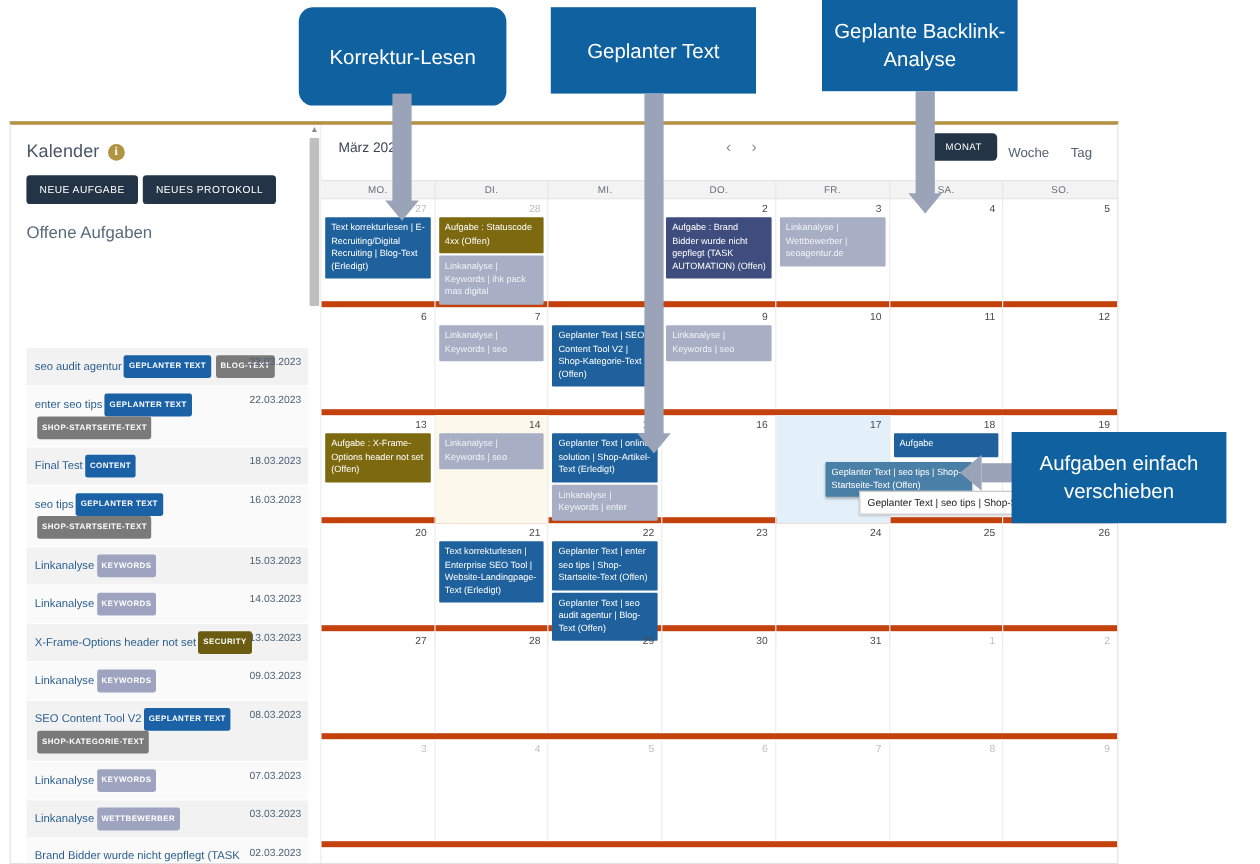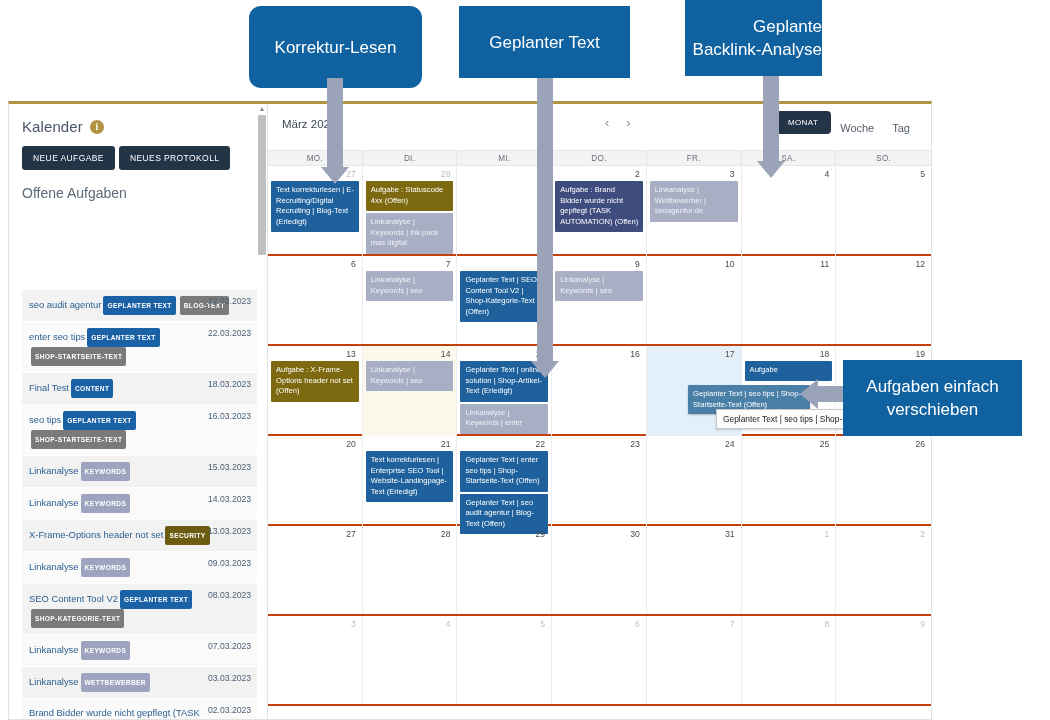--- a/index.html
+++ b/index.html
@@ -147,21 +147,21 @@
     text-align: center; font-size: 8.2px; color: #66707c;
     line-height: 16px; border-right: 1px solid #e6e6e6;
     letter-spacing: .3px;
   }
   .dow:last-child { border-right: none; }
 
   
   .weeks { }
   .week {
     display: grid; grid-template-columns: repeat(7, 1fr);
-    border-bottom: 2px solid #c2410c;
+    border-bottom: 5px solid #c2410c;
   }
   .week.w1, .week.w2, .week.w3, .week.w4 { height: 90px; }
   .week.w5 { height: 90px; }
   .week.w6 { height: 90px; }
   .daycell {
     position: relative; border-right: 1px solid #ededed;
     padding: 2px 3px 0 3px; overflow: visible;
   }
   .daycell:last-child { border-right: none; }
   .daynum {
@@ -488,21 +488,21 @@
   </div>
   <div class="arrow-stem" style="left:327px; top:78px; width:16px; height:90px;"></div>
   <div class="arrow-head down" style="left:321px; top:167px;"></div>
 
   <div class="callout" style="left:459px; top:6px; width:171px; height:72px;">
     <span>Geplanter Text</span>
   </div>
   <div class="arrow-stem" style="left:537px; top:78px; width:16px; height:284px;"></div>
   <div class="arrow-head down" style="left:531px; top:361px;"></div>
 
-  <div class="callout" style="left:685px; top:0px; width:137px; height:76px;text-align:right;">
+  <div class="callout" style="left:685px; top:0px; width:163px; height:76px;">
     <span>Geplante Backlink-Analyse</span>
   </div>
   <div class="arrow-stem" style="left:763px; top:76px; width:16px; height:86px;"></div>
   <div class="arrow-head down" style="left:757px; top:161px;"></div>
 
   <div class="drag-ghost" style="left:688px; top:385px; width:122px;">Geplanter Text | seo tips | Shop-Startseite-Text (Offen)</div>
   <div class="drag-tooltip" style="left:716px; top:409px; max-width:170px; overflow:hidden;">Geplanter Text | seo tips | Shop-Startseite-Text (Offen)</div>
 
   <div class="arrow-stem" style="left:818px; top:386px; width:70px; height:16px;"></div>
   <div class="arrow-head left" style="left:800px; top:379px;"></div>

